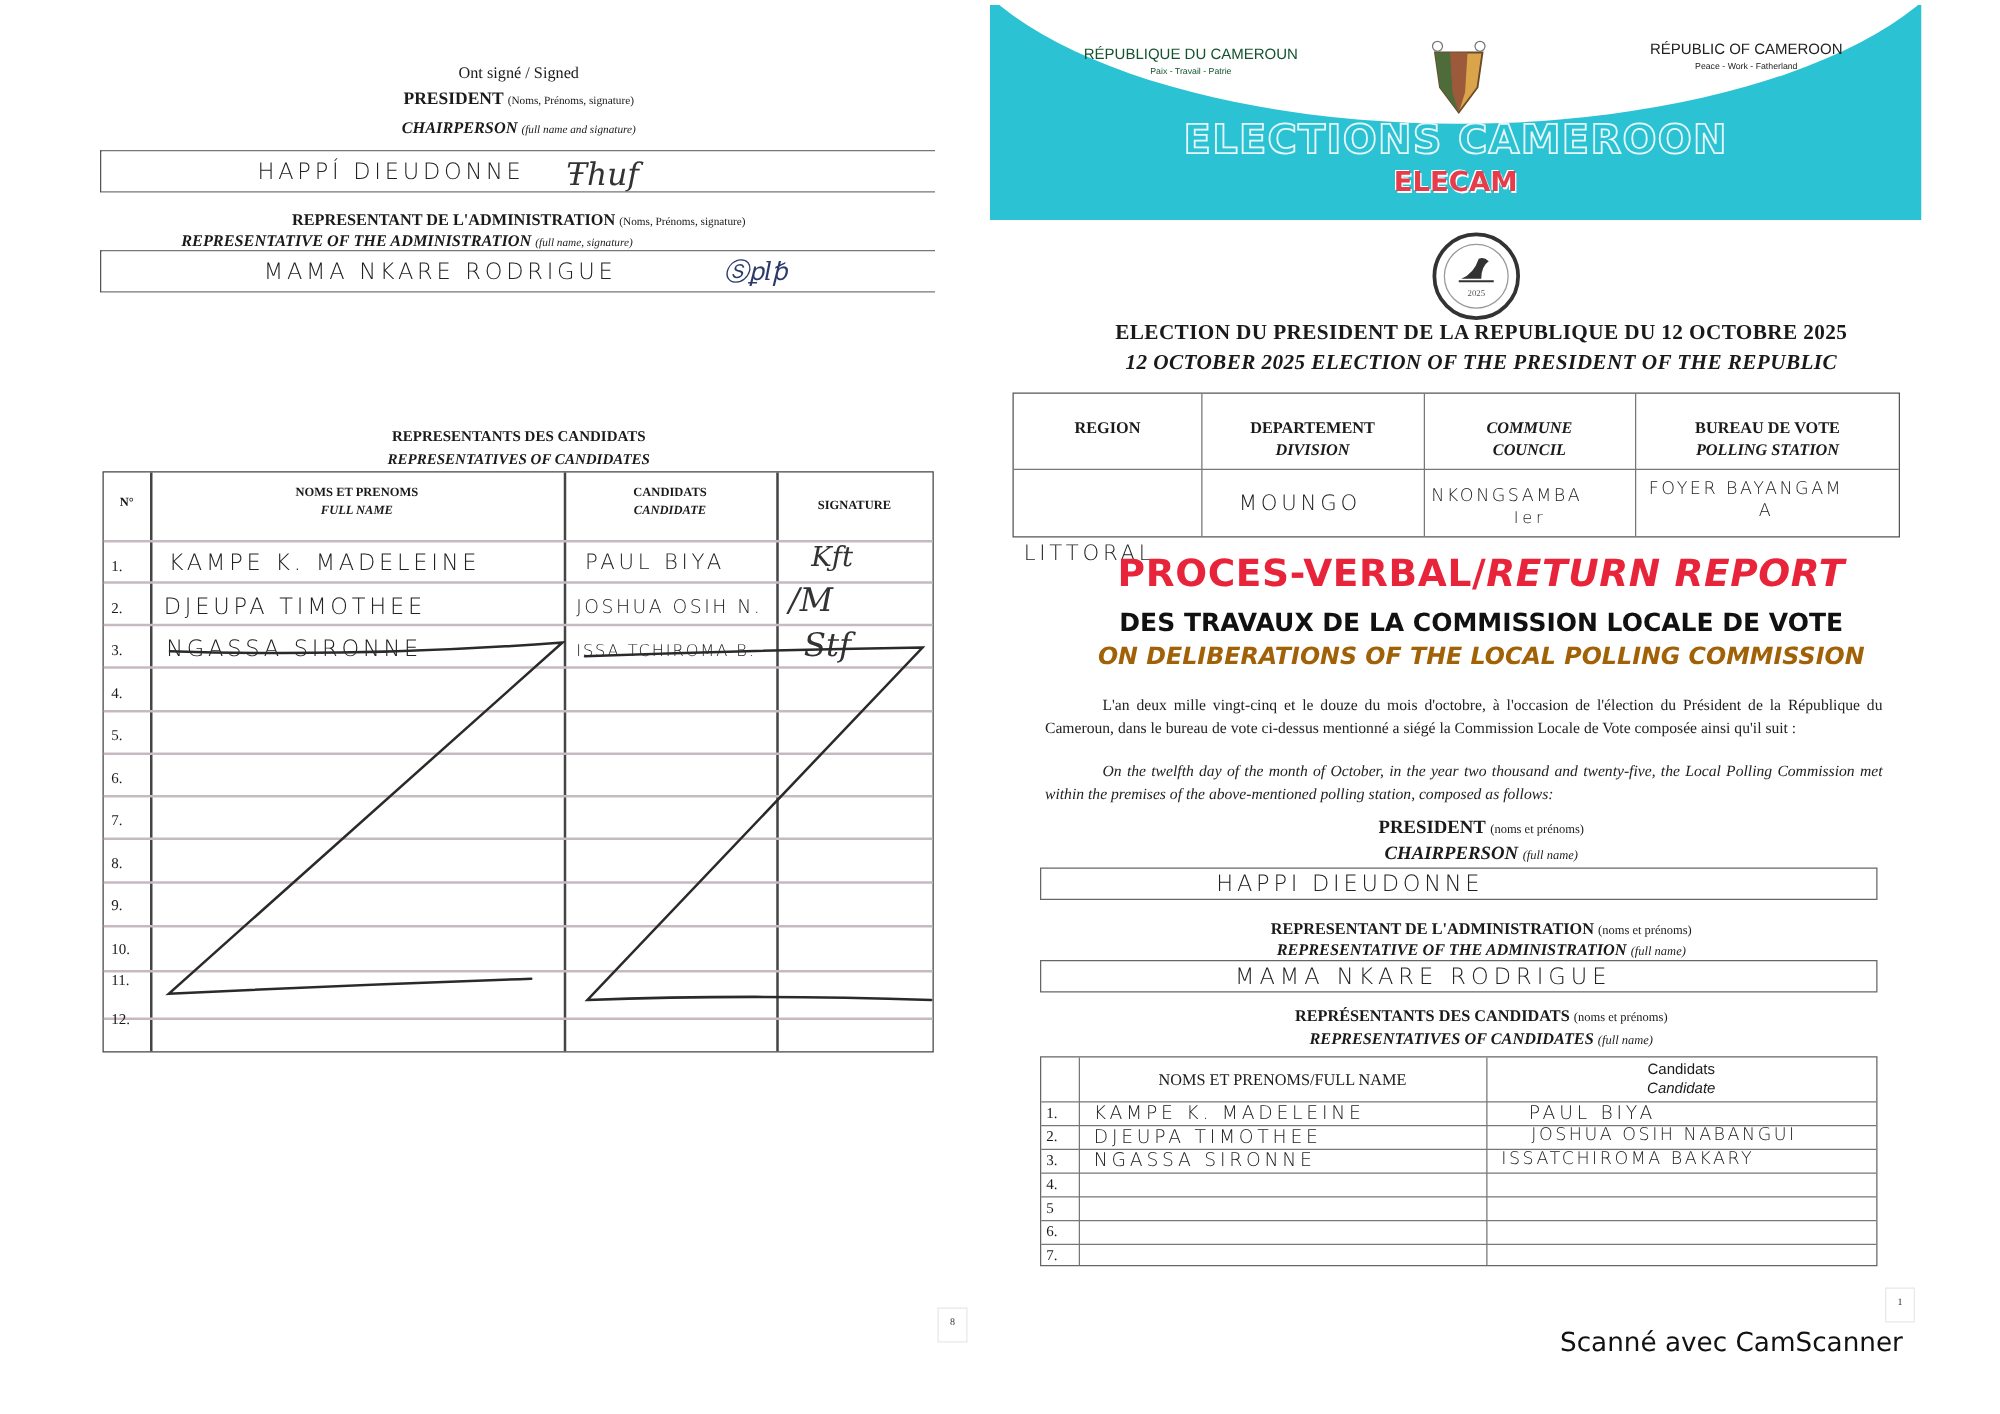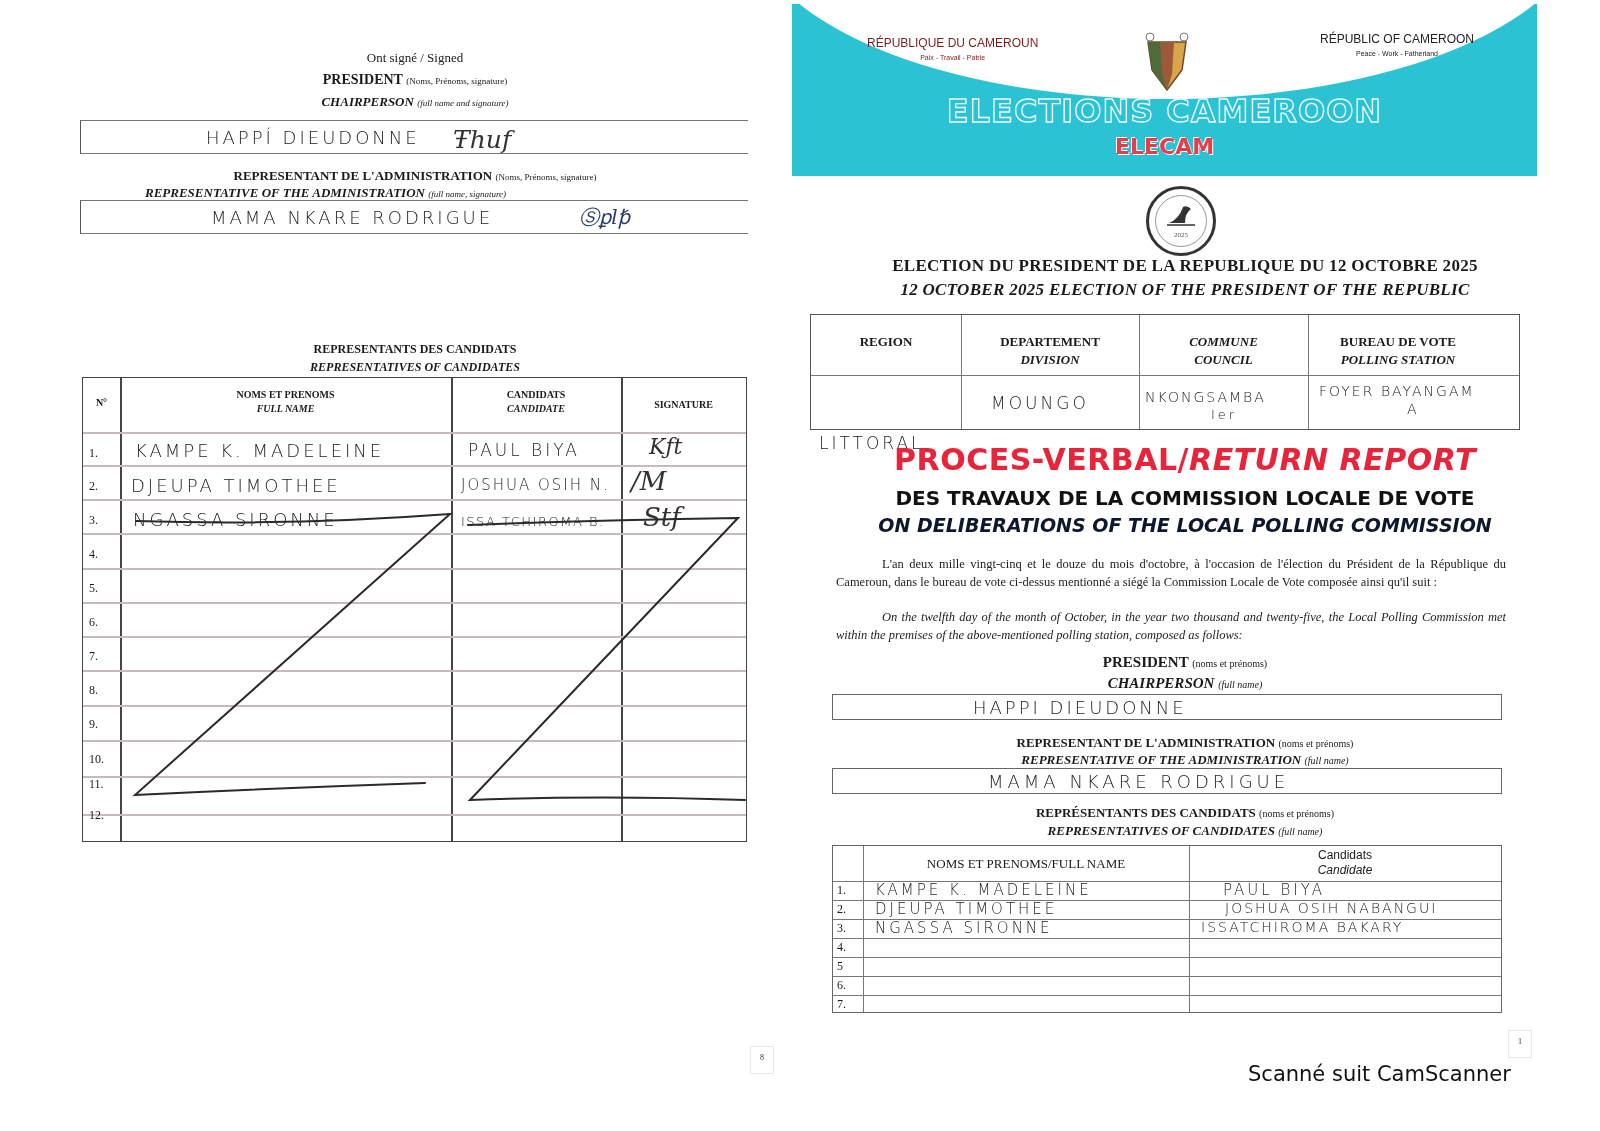--- a/index.html
+++ b/index.html
@@ -30,21 +30,21 @@
   .lt-vline { position: absolute; top: 0; bottom: 0; width: 1.5px; background: #444; }
   .lt-hline { position: absolute; left: 0; right: 0; height: 1.5px; background: #c7b9c2; }
   .lt-head { position: absolute; top: 10px; text-align: center; font-size: 10px; font-weight: bold; line-height: 14px; }
   .lt-num { position: absolute; left: 6px; font-size: 12px; }
   .lt-cell { position: absolute; font-size: 18px; }
 
   
   #right-page { position: absolute; left: 790px; top: 0; width: 810px; height: 1131px; background: #fff; }
   #banner { position: absolute; left: 2px; top: 4px; width: 745px; height: 172px; background: #2bc3d3; overflow: hidden; }
   #banner-arc { position: absolute; left: -40px; top: -260px; width: 830px; height: 355px; background: #ffffff; border-radius: 50%; }
-  .banner-left { position: absolute; left: 75px; top: 32px; text-align: center; font-size: 12px; font-family: "Liberation Sans", sans-serif; color: #7f1d1d; }
+  .banner-left { position: absolute; left: 75px; top: 32px; text-align: center; font-size: 12px; font-family: "Liberation Sans", sans-serif; color: #14532d; }
   .banner-right { position: absolute; left: 528px; top: 28px; text-align: center; font-size: 12px; font-family: "Liberation Sans", sans-serif; color: #222; }
   .banner-tiny { font-size: 7px; display: block; margin-top: 4px; }
   #coat { position: absolute; left: 350px; top: 26px; width: 50px; height: 64px; }
   #elections-title { position: absolute; left: 0; width: 745px; top: 88px; text-align: center; font-family: "DejaVu Sans", sans-serif; font-weight: bold; font-size: 32px; color: #2bc3d3; -webkit-text-stroke: 1.4px #e8f8fa; letter-spacing: 1px; }
   #elecam { position: absolute; left: 0; width: 745px; top: 130px; text-align: center; font-family: "DejaVu Sans", sans-serif; font-weight: bold; font-size: 22px; color: #e63d4d; text-shadow: 1px 1px 0 #fff, -1px -1px 0 #fff; }
 
   #seal { position: absolute; left: 356px; top: 186px; width: 70px; height: 70px; border-radius: 50%; border: 3px solid #333; background: #fff; }
   #seal .inner { position: absolute; left: 6px; top: 6px; width: 52px; height: 52px; border-radius: 50%; border: 1px solid #999; }
   #seal .year { position: absolute; left: 0; width: 64px; top: 42px; text-align: center; font-size: 7px; color: #555; }
 
@@ -54,21 +54,21 @@
 
   #loc-table { position: absolute; left: 20px; top: 314px; width: 710px; height: 116px; border: 1.5px solid #555; }
   .loc-v { position: absolute; top: 0; bottom: 0; width: 1px; background: #777; }
   .loc-h { position: absolute; left: 0; right: 0; top: 60px; height: 1px; background: #777; }
   .loc-head { position: absolute; top: 18px; text-align: center; font-size: 13px; font-weight: bold; line-height: 18px; }
   .loc-val { position: absolute; top: 78px; font-size: 17px; }
 
   .pv-title { top: 442px; font-family: "DejaVu Sans", sans-serif; font-weight: bold; font-size: 30px; color: #e8243b; letter-spacing: 0.5px; }
   .pv-title em { font-style: italic; }
   .pv-sub1 { top: 486px; font-family: "DejaVu Sans", sans-serif; font-weight: bold; font-size: 20px; color: #111; }
-  .pv-sub2 { top: 514px; font-family: "DejaVu Sans", sans-serif; font-weight: bold; font-size: 19px; font-style: italic; color: #0f172a; }
+  .pv-sub2 { top: 514px; font-family: "DejaVu Sans", sans-serif; font-weight: bold; font-size: 19px; font-style: italic; color: #a16207; }
 
   .para { position: absolute; left: 46px; width: 670px; font-size: 12.5px; line-height: 18px; text-align: justify; color: #222; }
   .para-fr { top: 555px; text-indent: 46px; }
   .para-en { top: 608px; text-indent: 46px; font-style: italic; }
 
   .rp-pres { top: 654px; font-size: 15px; font-weight: bold; }
   .rp-chair { top: 675px; font-size: 15px; font-weight: bold; font-style: italic; }
   .rp-small { font-size: 10px; font-weight: normal; }
   .rp-box { position: absolute; left: 42px; width: 670px; height: 26px; border: 1.2px solid #666; }
   .rp-box .hand { position: absolute; top: 2px; font-size: 18px; }
@@ -238,21 +238,21 @@
       <div>REGION</div>
     </div>
     <div class="loc-head" style="left:150px; width:178px;">
       <div>DEPARTEMENT</div>
       <div style="font-style:italic;">DIVISION</div>
     </div>
     <div class="loc-head" style="left:328px; width:169px; font-style:italic;">
       <div>COMMUNE</div>
       <div>COUNCIL</div>
     </div>
-    <div class="loc-head" style="left:481px; width:212px;">
+    <div class="loc-head" style="left:497px; width:212px;">
       <div>BUREAU DE VOTE</div>
       <div style="font-style:italic;">POLLING STATION</div>
     </div>
 
     <div class="loc-val hand" style="left:8px;margin-top:40px;">LITTORAL</div>
     <div class="loc-val hand" style="left:180px;">MOUNGO</div>
     <div class="loc-val hand" style="left:334px; top:74px; font-size:14px; letter-spacing:2px;">NKONGSAMBA</div>
     <div class="loc-val hand" style="left:400px; top:92px; font-size:13px;">Ier</div>
     <div class="loc-val hand" style="left:508px; top:68px; font-size:14px; letter-spacing:2px;">FOYER BAYANGAM</div>
     <div class="loc-val hand" style="left:596px; top:86px; font-size:14px;">A</div>
@@ -329,13 +329,13 @@
     <div class="ct-cell hand" style="left:390px; top:35px;">PAUL BIYA</div>
     <div class="ct-cell hand" style="left:42px; top:54px;">DJEUPA TIMOTHEE</div>
     <div class="ct-cell hand" style="left:392px; top:54px; font-size:14px; letter-spacing:2px;">JOSHUA OSIH NABANGUI</div>
     <div class="ct-cell hand" style="left:42px; top:73px;">NGASSA SIRONNE</div>
     <div class="ct-cell hand" style="left:368px; top:73px; font-size:14px; letter-spacing:2px;">ISSATCHIROMA BAKARY</div>
   </div>
 
   <div class="page-num" style="left:718px; top:1030px;">1</div>
 </div>
 
-<div id="camscanner">Scanné suit CamScanner</div>
+<div id="camscanner">Scanné avec CamScanner</div>
 
 </body></html>

